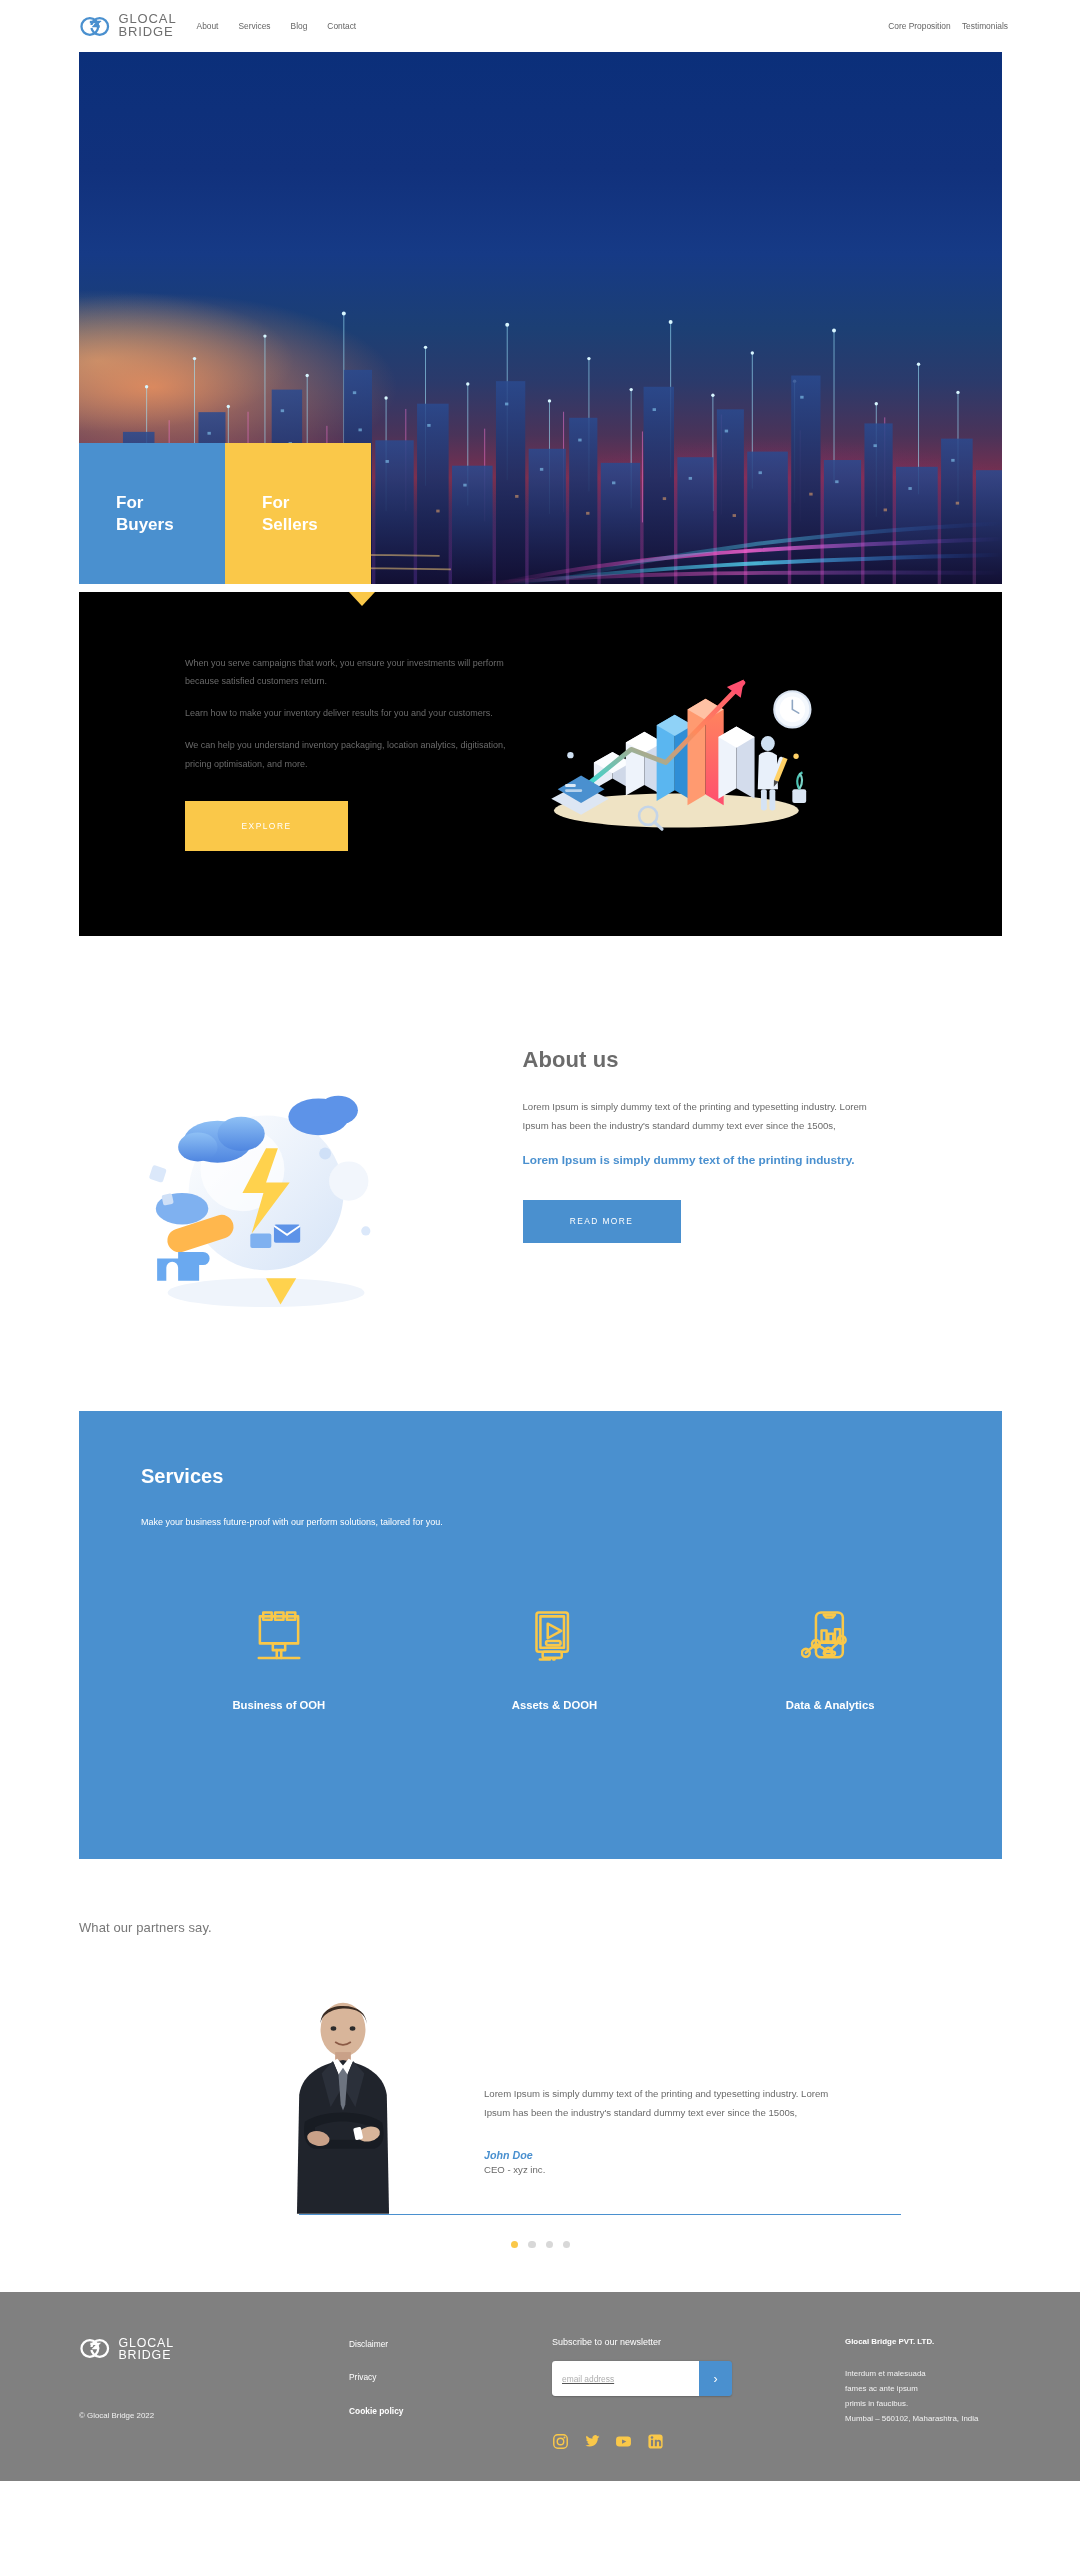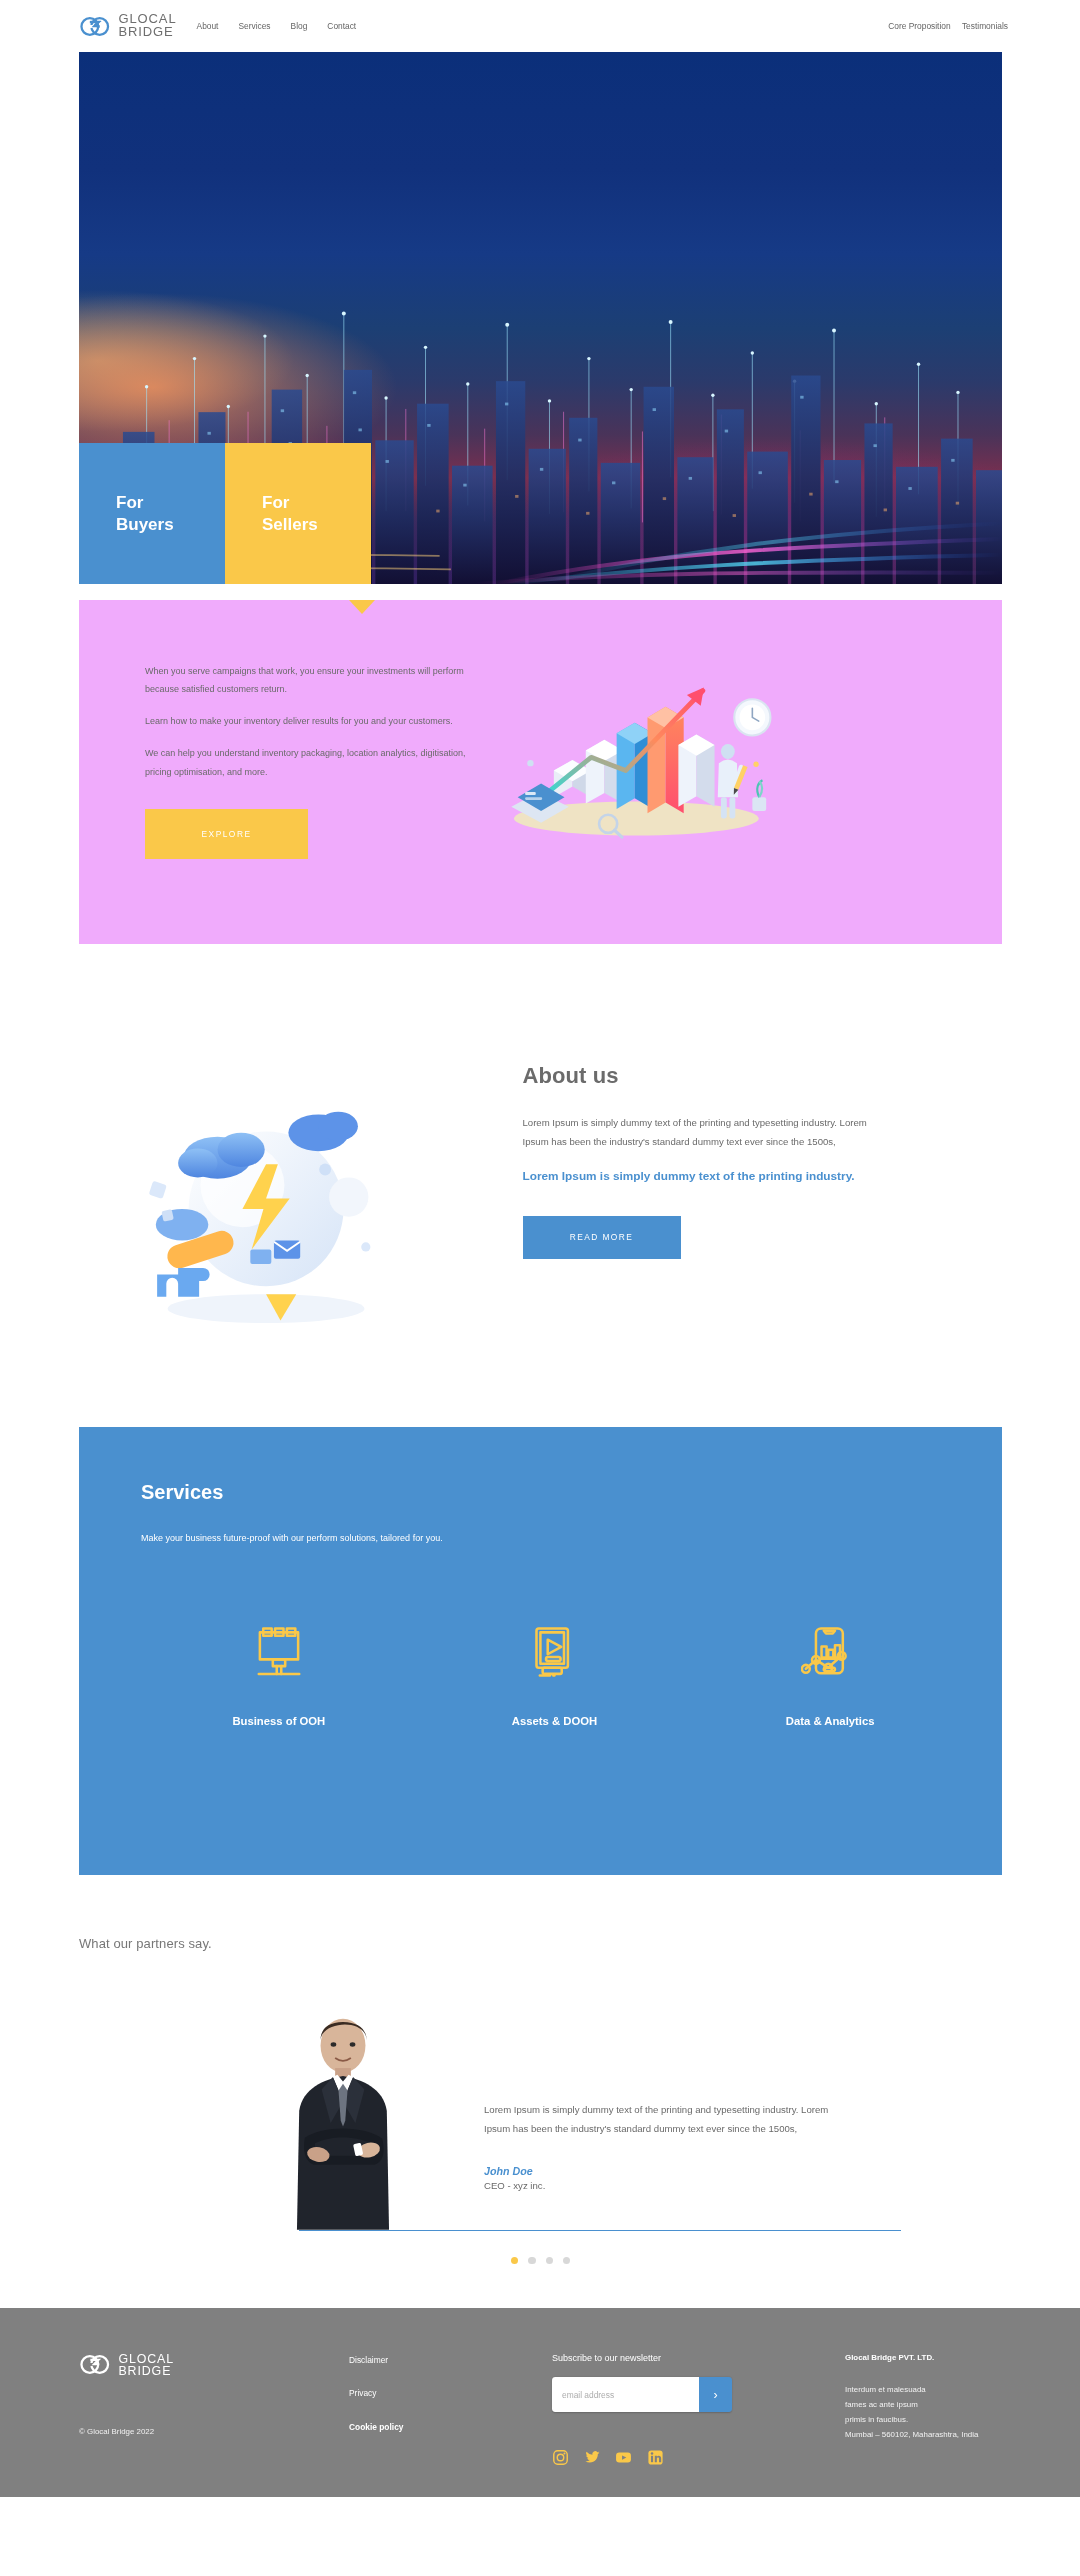--- a/index.html
+++ b/index.html
@@ -75,24 +75,25 @@
     display: flex; align-items: center;
     padding-left: 37px; cursor: pointer;
   }
   .tab span { color: #fff; font-size: 17px; font-weight: 700; line-height: 1.24; }
   .tab.buyers { background: #4a90cf; }
   .tab.sellers { background: #fac849; }
 
   
   .panel {
     position: relative;
-    margin: 16px 79px;
-    background: #f0abfc;
+    margin: 8px 79px;
+    background: #000000;
     height: 344px;
     display: flex;
+    padding-left: 40px;
   }
   .panel-notch {
     position: absolute; left: 270px; top: 0;
     width: 0; height: 0;
     border-left: 13.5px solid transparent;
     border-right: 13.5px solid transparent;
     border-top: 14.6px solid #fac849;
   }
   .panel-left { padding: 62px 0 0 66px; width: 405px; }
   .panel-left p {
@@ -170,21 +171,21 @@
   }
   .f-col2 a:first-child, .f-col2 a:nth-child(2) { font-weight: 400; }
   .f-col3 { width: 293px; padding-top: 2.3px; }
   .f-sub-label { color: #fff; font-size: 9px; }
   .f-form {
     margin-top: 14.6px; width: 180px; height: 35px; display: flex;
     border-radius: 3.4px; overflow: hidden; box-shadow: 0 0.6px 1.7px rgba(0,0,0,.2);
   }
   .f-form input {
     flex: 1; border: none; outline: none; padding: 0 10px;
-    font-size: 8.4px; color: #555; font-family: inherit; background: #fff;
+    font-size: 8.4px; color: #555; font-family: inherit; background: #fff; text-decoration: underline;
   }
   .f-form input::placeholder { color: #adadad; }
   .f-form button {
     width: 33px; background: #4a90cf; border: none; color: #fff;
     font-size: 12.4px; cursor: pointer; display: flex; align-items: center; justify-content: center;
   }
   .socials { display: flex; gap: 14.6px; margin-top: 37px; }
   .soc { width: 17px; height: 17px; cursor: pointer; }
   .f-col4 { flex: 1; padding-top: 2.3px; }
   .f-addr-title { color: #fff; font-size: 7.9px; font-weight: 700; margin-bottom: 20px; }

